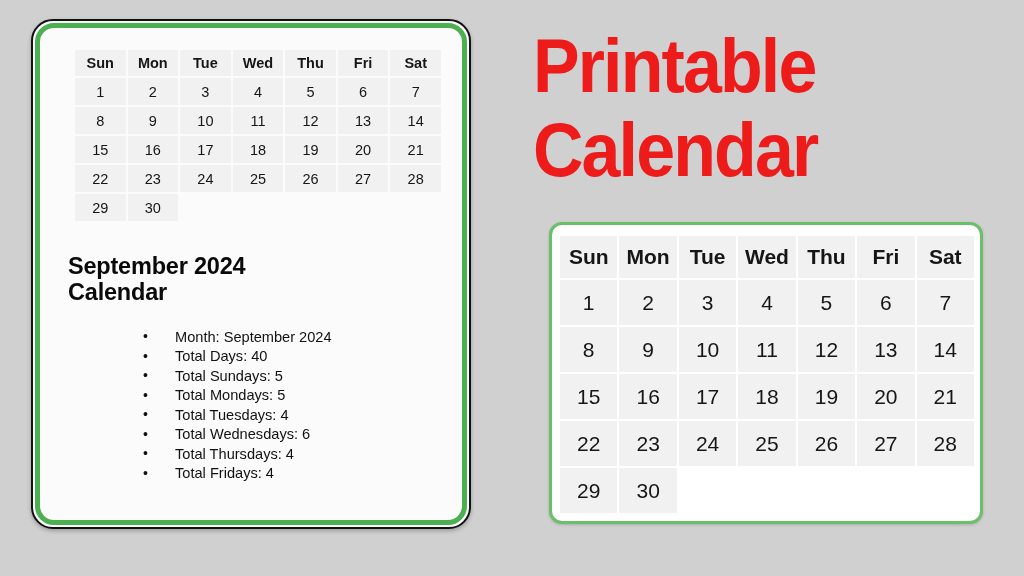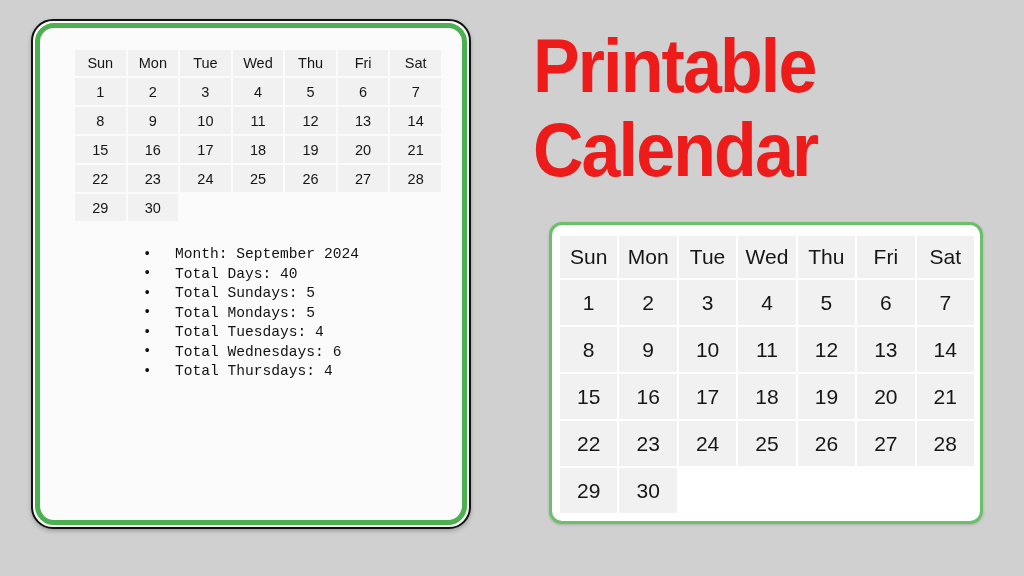--- a/index.html
+++ b/index.html
@@ -54,21 +54,21 @@
     table-layout: fixed;
   }
   table.cal th, table.cal td {
     text-align: center;
     color: #161616;
     background: #f1f1f1;
     font-weight: normal;
     padding: 0;
   }
   table.cal th {
-    font-weight: normal;
+    font-weight: bold;
   }
   table.cal td.empty {
     background: transparent;
   }
 
   
   #left-cal {
     width: 370px;
     margin: 0 0 0 5px;
     font-size: 14.5px;
@@ -83,21 +83,20 @@
     font-weight: bold;
     line-height: 1.12;
     color: #0a0a0a;
     letter-spacing: -0.2px;
     max-width: 260px;
   }
   #left-list {
     list-style: none;
     margin: 22px 0 0 0;
     padding: 0;
-    font-family: Liberation Mono, monospace;
   }
   #left-list li {
     position: relative;
     font-size: 14.6px;
     line-height: 19.5px;
     color: #111111;
     padding-left: 107px;
   }
   #left-list li::before {
     content: "\2022";
@@ -207,29 +206,31 @@
               <td>30</td>
               <td class="empty"></td>
               <td class="empty"></td>
               <td class="empty"></td>
               <td class="empty"></td>
               <td class="empty"></td>
             </tr>
           </tbody>
       </table>
 
+      <h1 id="left-heading">September 2024 Calendar</h1>
 
       <ul id="left-list">
           <li>Month: September 2024</li>
           <li>Total Days: 40</li>
           <li>Total Sundays: 5</li>
           <li>Total Mondays: 5</li>
           <li>Total Tuesdays: 4</li>
           <li>Total Wednesdays: 6</li>
           <li>Total Thursdays: 4</li>
+          <li>Total Fridays: 4</li>
         </ul>
 
     </div>
   </div>
 </div>
 
 <div id="title-block">
   <span class="tline">Printable</span>
   <span class="tline">Calendar</span>
 </div>

